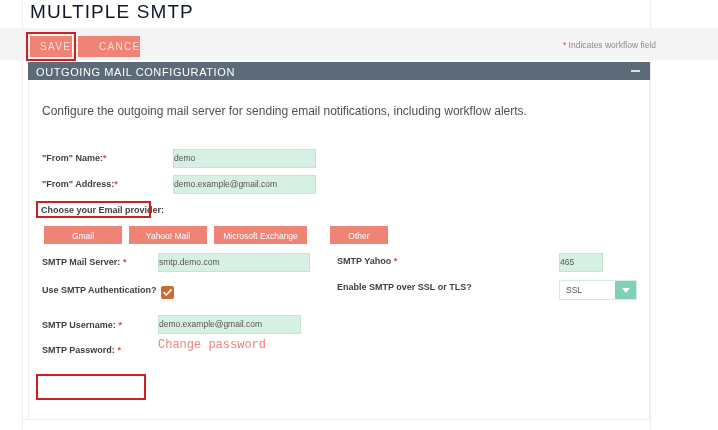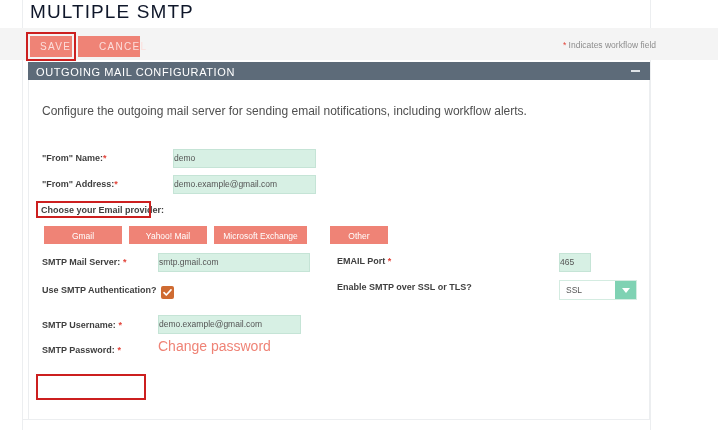--- a/index.html
+++ b/index.html
@@ -210,29 +210,30 @@
     border-radius: 2px;
     cursor: pointer;
   }
   #smtp-auth-checkbox svg { display:block; }
   #smtp-username-label { left: 42px; top: 320px; }
   #smtp-username-input { left: 158px; top: 315px; width: 143px; }
   #smtp-password-label { left: 42px; top: 345px; }
   #change-password-link {
     position: absolute;
     left: 158px; top: 338px;
-    font-size: 14px;
+    font-size: 12px;
     color: #ef8376;
     cursor: pointer;
     white-space: nowrap;
+    font-family: Liberation Mono, monospace;
   }
 
   
   #smtp-port-label { left: 337px; top: 256px; }
-  #smtp-port-input { left: 559px; top: 253px; width: 32px; }
+  #smtp-port-input { left: 559px; top: 253px; width: 44px; }
   #smtp-ssl-label  { left: 337px; top: 282px; }
 
   #smtp-ssl-select {
     position: absolute;
     left: 559px; top: 280px;
     width: 78px; height: 20px;
     border: 1px solid #d4ece1;
     box-sizing: border-box;
     background: #ffffff;
     cursor: pointer;
@@ -310,23 +311,23 @@
   <div class="f-label" id="from-address-label"><span>"From" Address:</span><span class="star">*</span></div>
   <div class="f-input" id="from-address-input">demo.example@gmail.com</div>
 
   <div id="provider-label">Choose your Email provider:</div>
   <button class="provider-btn" id="provider-btn-0">Gmail</button>
   <button class="provider-btn" id="provider-btn-1">Yahoo! Mail</button>
   <button class="provider-btn" id="provider-btn-2">Microsoft Exchange</button>
   <button class="provider-btn" id="provider-btn-3">Other</button>
 
   <div class="f-label" id="smtp-server-label"><span>SMTP Mail Server:</span> <span class="star">*</span></div>
-  <div class="f-input" id="smtp-server-input">smtp.gmail.com</div>
-
-  <div class="f-label" id="smtp-port-label"><span>EMAIL Port</span> <span class="star">*</span></div>
+  <div class="f-input" id="smtp-server-input">smtp.demo.com</div>
+
+  <div class="f-label" id="smtp-port-label"><span>SMTP Yahoo</span> <span class="star">*</span></div>
   <div class="f-input" id="smtp-port-input">465</div>
 
   <div class="f-label" id="smtp-auth-label">Use SMTP Authentication?</div>
   <div id="smtp-auth-checkbox">
     <svg width="13" height="13" viewBox="0 0 13 13">
       <path d="M3 6.6 L5.3 9 L10 3.9" stroke="#ffffff" stroke-width="1.7" fill="none" stroke-linecap="round" stroke-linejoin="round"></path>
     </svg>
   </div>
 
   <div class="f-label" id="smtp-ssl-label">Enable SMTP over SSL or TLS?</div>

